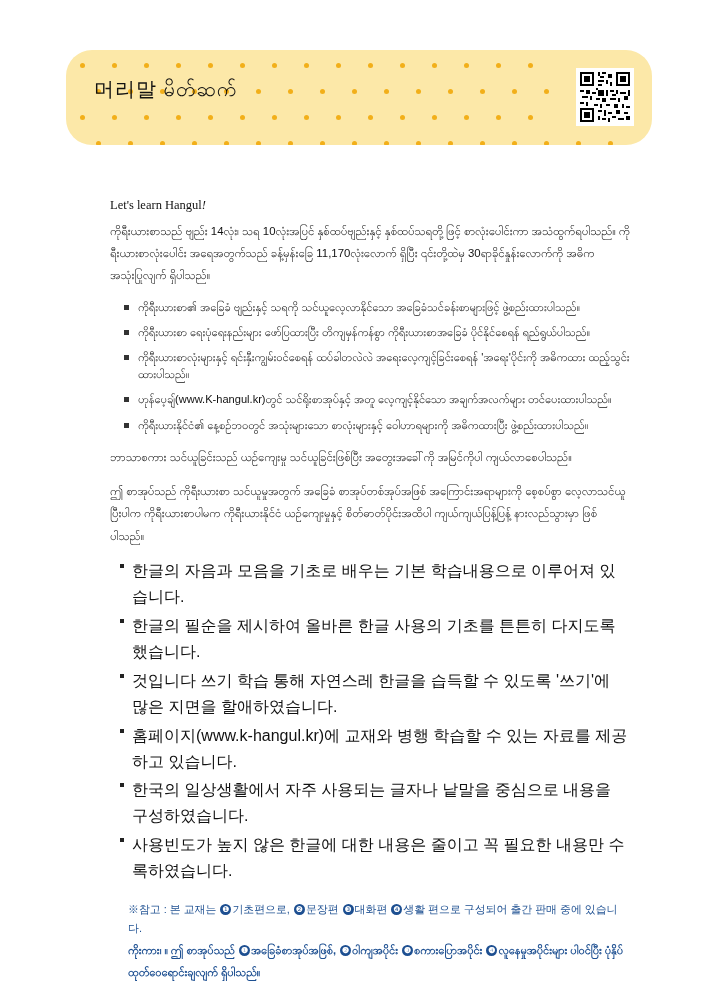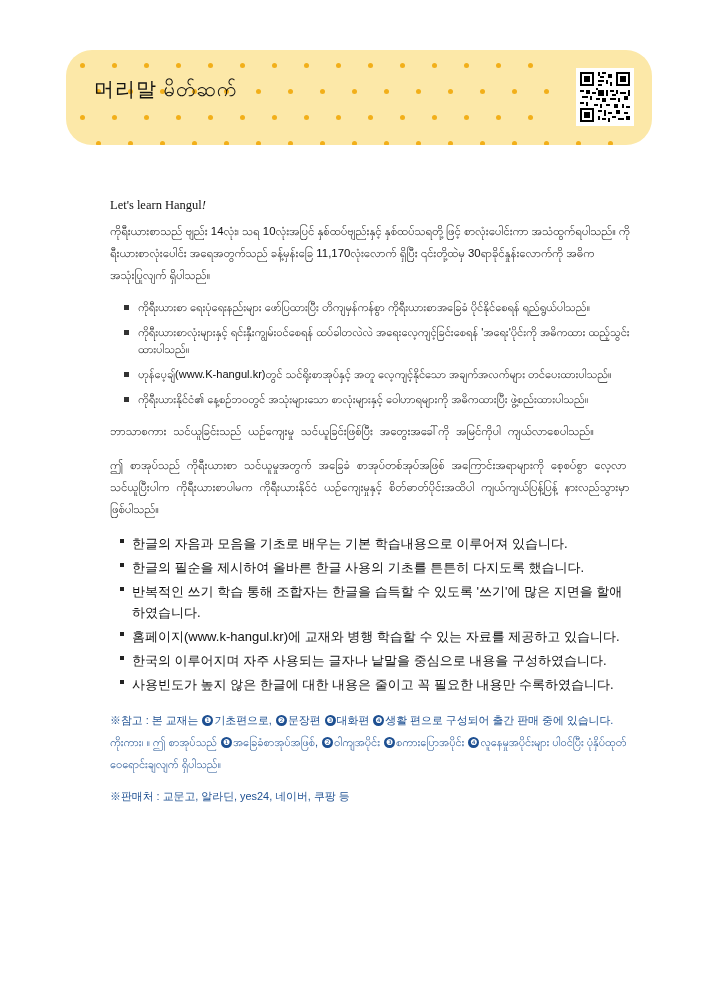--- a/index.html
+++ b/index.html
@@ -114,21 +114,20 @@
     width: 5px;
     height: 5px;
     background: #333;
   }
 
   .my-closing {
     font-size: 11.4px;
     line-height: 1.95;
     margin-top: 12px;
     color: #111;
-    font-family: Liberation Mono, monospace;
   }
   .signature-my {
     font-size: 10.2px;
     text-align: right;
     margin-top: 6px;
     margin-bottom: 12px;
     color: #111;
   }
 
   .ko-para {
@@ -138,46 +137,47 @@
     margin: 0 0 9px 0;
     text-align: justify;
   }
 
   ul.ko-list {
     list-style: none;
     margin: 6px 0 10px 0;
     padding: 0 0 0 10px;
   }
   ul.ko-list li {
-    font-size: 13px;
+    font-size: 16px;
     line-height: 1.62;
     margin-bottom: 3px;
     padding-left: 12px;
     position: relative;
     color: #111;
   }
   ul.ko-list li::before {
     content: "";
     position: absolute;
     left: 0;
     top: 6px;
     width: 4px;
     height: 4px;
     background: #222;
   }
 
   .note-line {
     font-size: 10.9px;
     line-height: 1.75;
     color: #1d4f91;
-    margin: 0 0 2px 0;
+    margin: 0 0 2px 18px;
   }
   .note-line.my {
     font-size: 11px;
     line-height: 1.95;
+    font-weight: bold;
   }
   .note-line .num {
     display: inline-block;
     width: 11px;
     height: 11px;
     line-height: 11px;
     border-radius: 50%;
     background: #1d4f91;
     color: #fff;
     font-size: 8px;
@@ -329,36 +329,37 @@
 
   <div class="content">
 
     <div class="lets-learn">
       <span>Let's learn Hangul</span><i>!</i>
     </div>
 
     <p class="my-para">ကိုရီးယားစာသည် ဗျည်း 14လုံး၊ သရ 10လုံးအပြင် နှစ်ထပ်ဗျည်းနှင့် နှစ်ထပ်သရတို့ဖြင့် စာလုံးပေါင်းကာ အသံထွက်ရပါသည်။ ကိုရီးယားစာလုံးပေါင်း အရေအတွက်သည် ခန့်မှန်းခြေ 11,170လုံးလောက် ရှိပြီး ၎င်းတို့ထဲမှ 30ရာခိုင်နှုန်းလောက်ကို အဓိက အသုံးပြုလျက် ရှိပါသည်။</p>
 
     <ul class="my-list">
+      <li>ကိုရီးယားစာ၏ အခြေခံ ဗျည်းနှင့် သရကို သင်ယူလေ့လာနိုင်သော အခြေခံသင်ခန်းစာများဖြင့် ဖွဲ့စည်းထားပါသည်။</li>
       <li>ကိုရီးယားစာ ရေးပုံရေးနည်းများ ဖော်ပြထားပြီး တိကျမှန်ကန်စွာ ကိုရီးယားစာအခြေခံ ပိုင်နိုင်စေရန် ရည်ရွယ်ပါသည်။</li>
       <li>ကိုရီးယားစာလုံးများနှင့် ရင်းနှီးကျွမ်းဝင်စေရန် ထပ်ခါတလဲလဲ အရေးလေ့ကျင့်ခြင်းစေရန် 'အရေး'ပိုင်းကို အဓိကထား ထည့်သွင်းထားပါသည်။</li>
       <li>ဟုန်ပေ့ချ်(www.K-hangul.kr)တွင် သင်ရိုးစာအုပ်နှင့် အတူ လေ့ကျင့်နိုင်သော အချက်အလက်များ တင်ပေးထားပါသည်။</li>
       <li>ကိုရီးယားနိုင်ငံ၏ နေ့စဉ်ဘဝတွင် အသုံးများသော စာလုံးများနှင့် ဝေါဟာရများကို အဓိကထားပြီး ဖွဲ့စည်းထားပါသည်။</li>
     </ul>
 
     <p class="my-closing">ဘာသာစကား သင်ယူခြင်းသည် ယဉ်ကျေးမှု သင်ယူခြင်းဖြစ်ပြီး အတွေးအခေါ်ကို အမြင်ကိုပါ ကျယ်လာစေပါသည်။</p>
     <p class="my-closing">ဤ စာအုပ်သည် ကိုရီးယားစာ သင်ယူမှုအတွက် အခြေခံ စာအုပ်တစ်အုပ်အဖြစ် အကြောင်းအရာများကို စေ့စပ်စွာ လေ့လာသင်ယူပြီးပါက ကိုရီးယားစာပါမက ကိုရီးယားနိုင်ငံ ယဉ်ကျေးမှုနှင့် စိတ်ဓာတ်ပိုင်းအထိပါ ကျယ်ကျယ်ပြန့်ပြန့် နားလည်သွားမှာ ဖြစ်ပါသည်။</p>
 
 
     <ul class="ko-list">
       <li>한글의 자음과 모음을 기초로 배우는 기본 학습내용으로 이루어져 있습니다.</li>
       <li>한글의 필순을 제시하여 올바른 한글 사용의 기초를 튼튼히 다지도록 했습니다.</li>
-      <li>반복적인 쓰기 학습 통해 조합자는 한글을 습득할 수 있도록 '쓰기'에 많은 지면을 할애하였습니다.</li>
+      <li>것입니다 쓰기 학습 통해 자연스레 한글을 습득할 수 있도록 '쓰기'에 많은 지면을 할애하였습니다.</li>
       <li>홈페이지(www.k-hangul.kr)에 교재와 병행 학습할 수 있는 자료를 제공하고 있습니다.</li>
-      <li>한국의 이루어지며 자주 사용되는 글자나 낱말을 중심으로 내용을 구성하였습니다.</li>
+      <li>한국의 일상생활에서 자주 사용되는 글자나 낱말을 중심으로 내용을 구성하였습니다.</li>
       <li>사용빈도가 높지 않은 한글에 대한 내용은 줄이고 꼭 필요한 내용만 수록하였습니다.</li>
     </ul>
 
 
     <div class="spacer-6"></div>
 
     <div class="note-line">
       <span>※참고 : 본 교재는 </span><span class="num">❶</span><span>기초편으로, </span><span class="num">❷</span><span>문장편 </span><span class="num">❸</span><span>대화편 </span><span class="num">❹</span><span>생활 편으로 구성되어 출간 판매 중에 있습니다.</span>
     </div>
 

